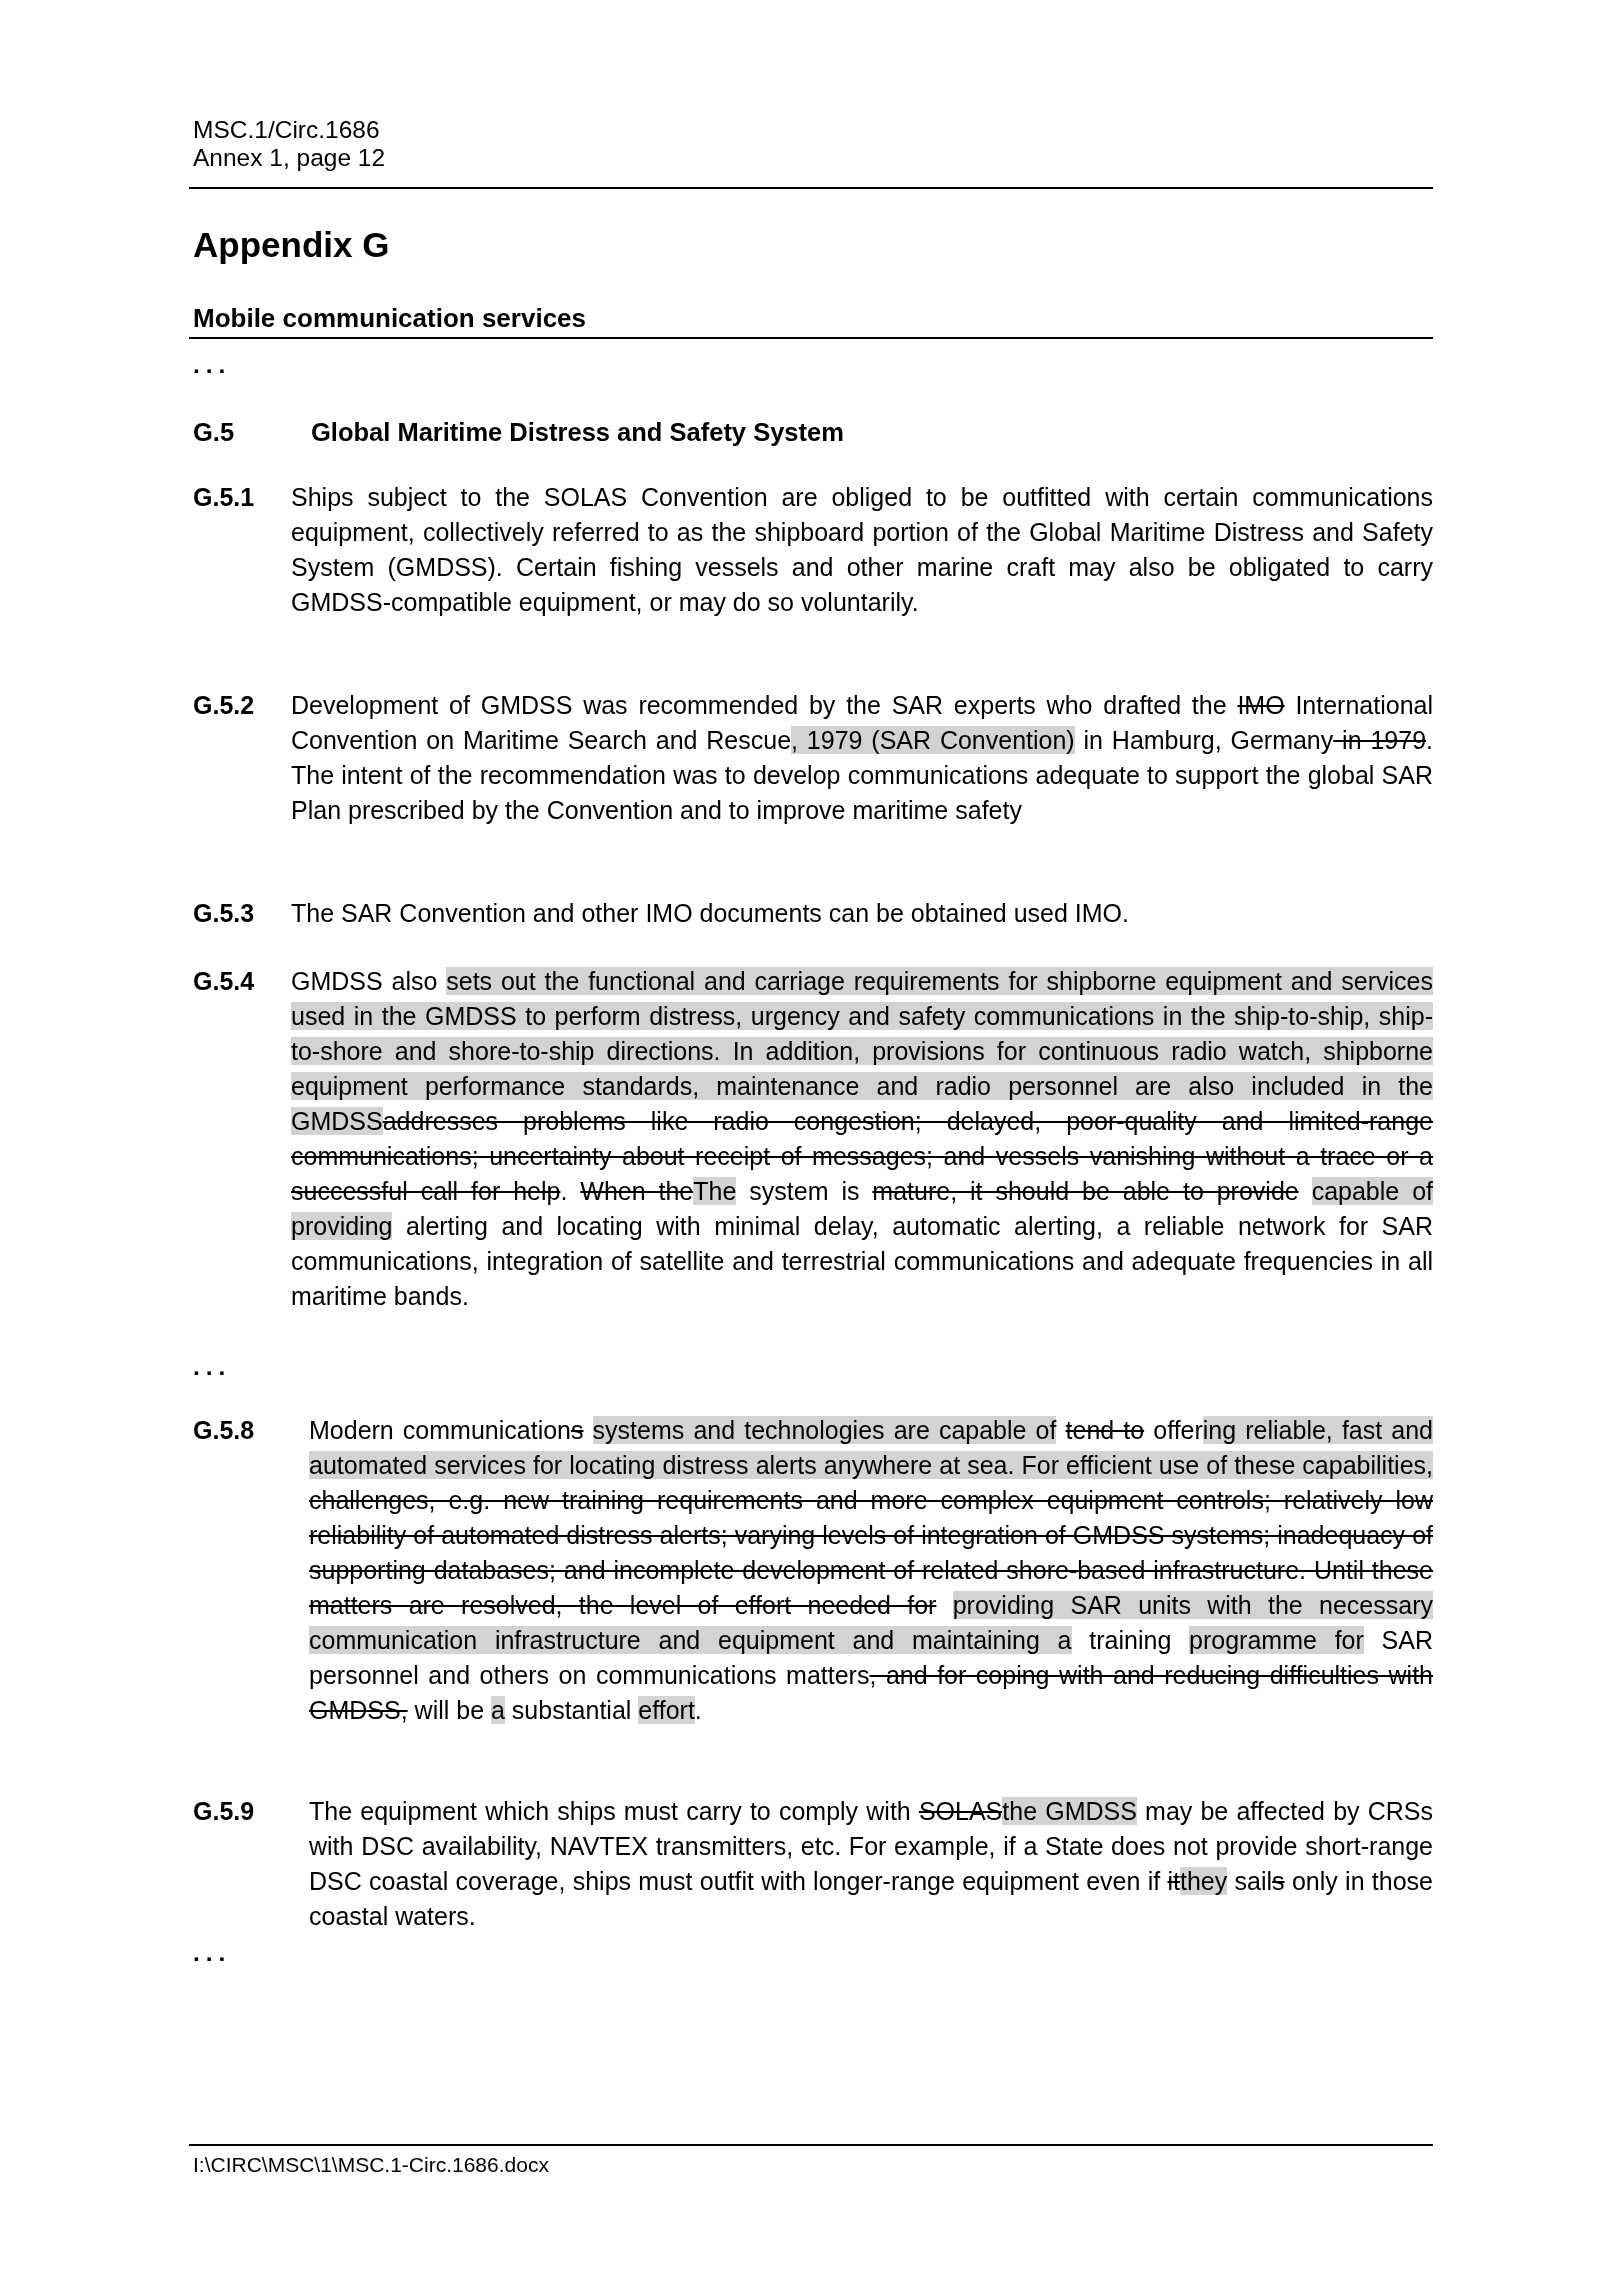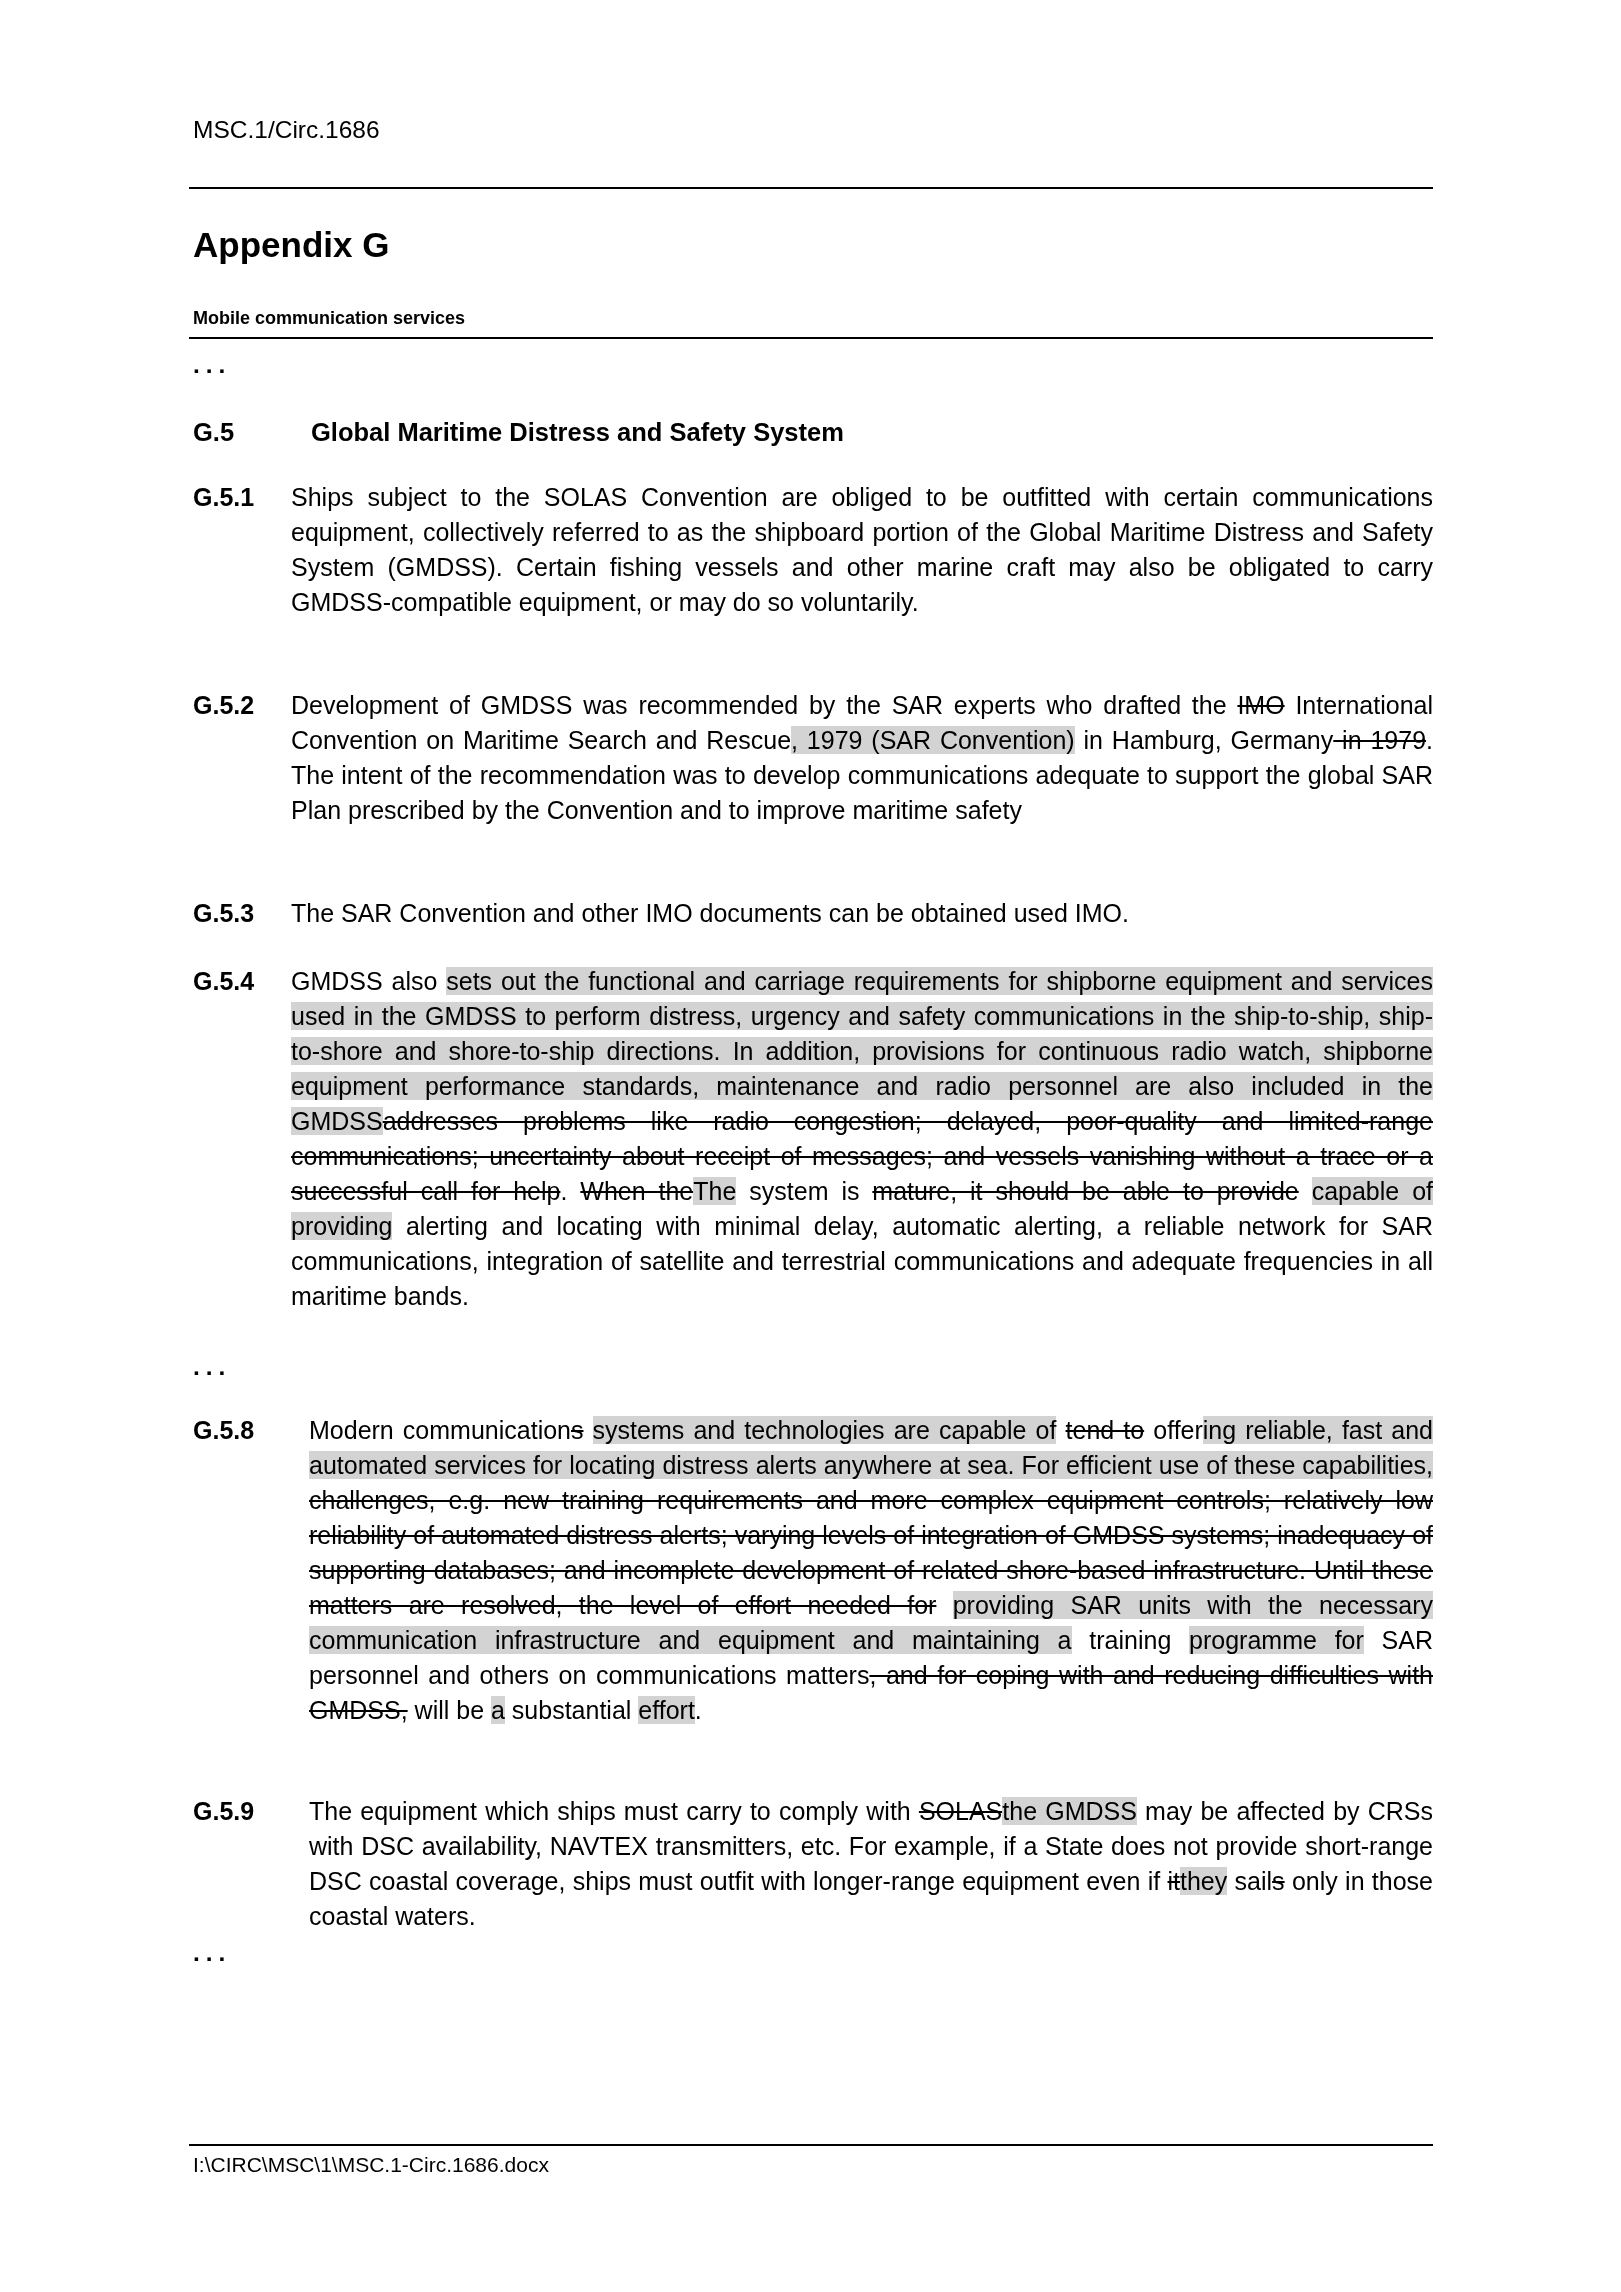--- a/index.html
+++ b/index.html
@@ -5,21 +5,21 @@
   html, body { margin: 0; padding: 0; background: #ffffff; }
   body { width: 1621px; height: 2293px; position: relative; overflow: hidden;
          font-family: "Liberation Sans", "DejaVu Sans", sans-serif; color: #000; }
   .page { position: absolute; left: 0; top: 0; width: 1391px; height: 2293px; }
 
   .hdr { position: absolute; left: 193px; top: 116px; width: 1240px;
          font-size: 24.5px; line-height: 28px; }
   .rule { position: absolute; left: 189px; width: 1244px; height: 2px; background: #000; }
 
   .appendix { position: absolute; left: 193px; top: 223px; font-size: 35px; font-weight: bold; line-height: 43px; }
-  .subtitle { position: absolute; left: 193px; top: 303px; font-size: 18px; font-weight: bold; line-height: 31px; }
+  .subtitle { position: absolute; left: 193px; top: 303px; font-size: 26px; font-weight: bold; line-height: 31px; }
 
   .ellipsis { position: absolute; left: 193px; font-size: 24.5px; line-height: 19.6px; letter-spacing: 5.9px; font-weight: bold; }
 
   .sec-head { position: absolute; left: 193px; top: 417px; width: 1240px; font-size: 25.5px; font-weight: bold; line-height: 31px; }
   .sec-num { position: absolute; left: 0; top: 0; }
   .sec-title { position: absolute; left: 118px; top: 0; }
 
   .para { position: absolute; left: 193px; width: 1240px; font-size: 25px; line-height: 35px; }
   .para .num { position: absolute; left: 0; top: 0; font-weight: bold; }
   .para .body { text-align: justify; }
@@ -31,20 +31,21 @@
 
   .footer-text { position: absolute; left: 193px; top: 2152px; font-size: 21px; line-height: 25.5px; }
 </style>
 </head>
 <body>
 
 <div class="page">
 
   <div class="hdr">
     <div>MSC.1/Circ.1686</div>
+    <div>Annex 1, page 12</div>
   </div>
   <div class="rule" style="top:187px;"></div>
 
   <div class="appendix">Appendix G</div>
   <div class="subtitle">Mobile communication services</div>
   <div class="rule" style="top:337px;"></div>
 
   <div class="ellipsis" style="top:355px;">...</div>
 
   <div class="sec-head">

